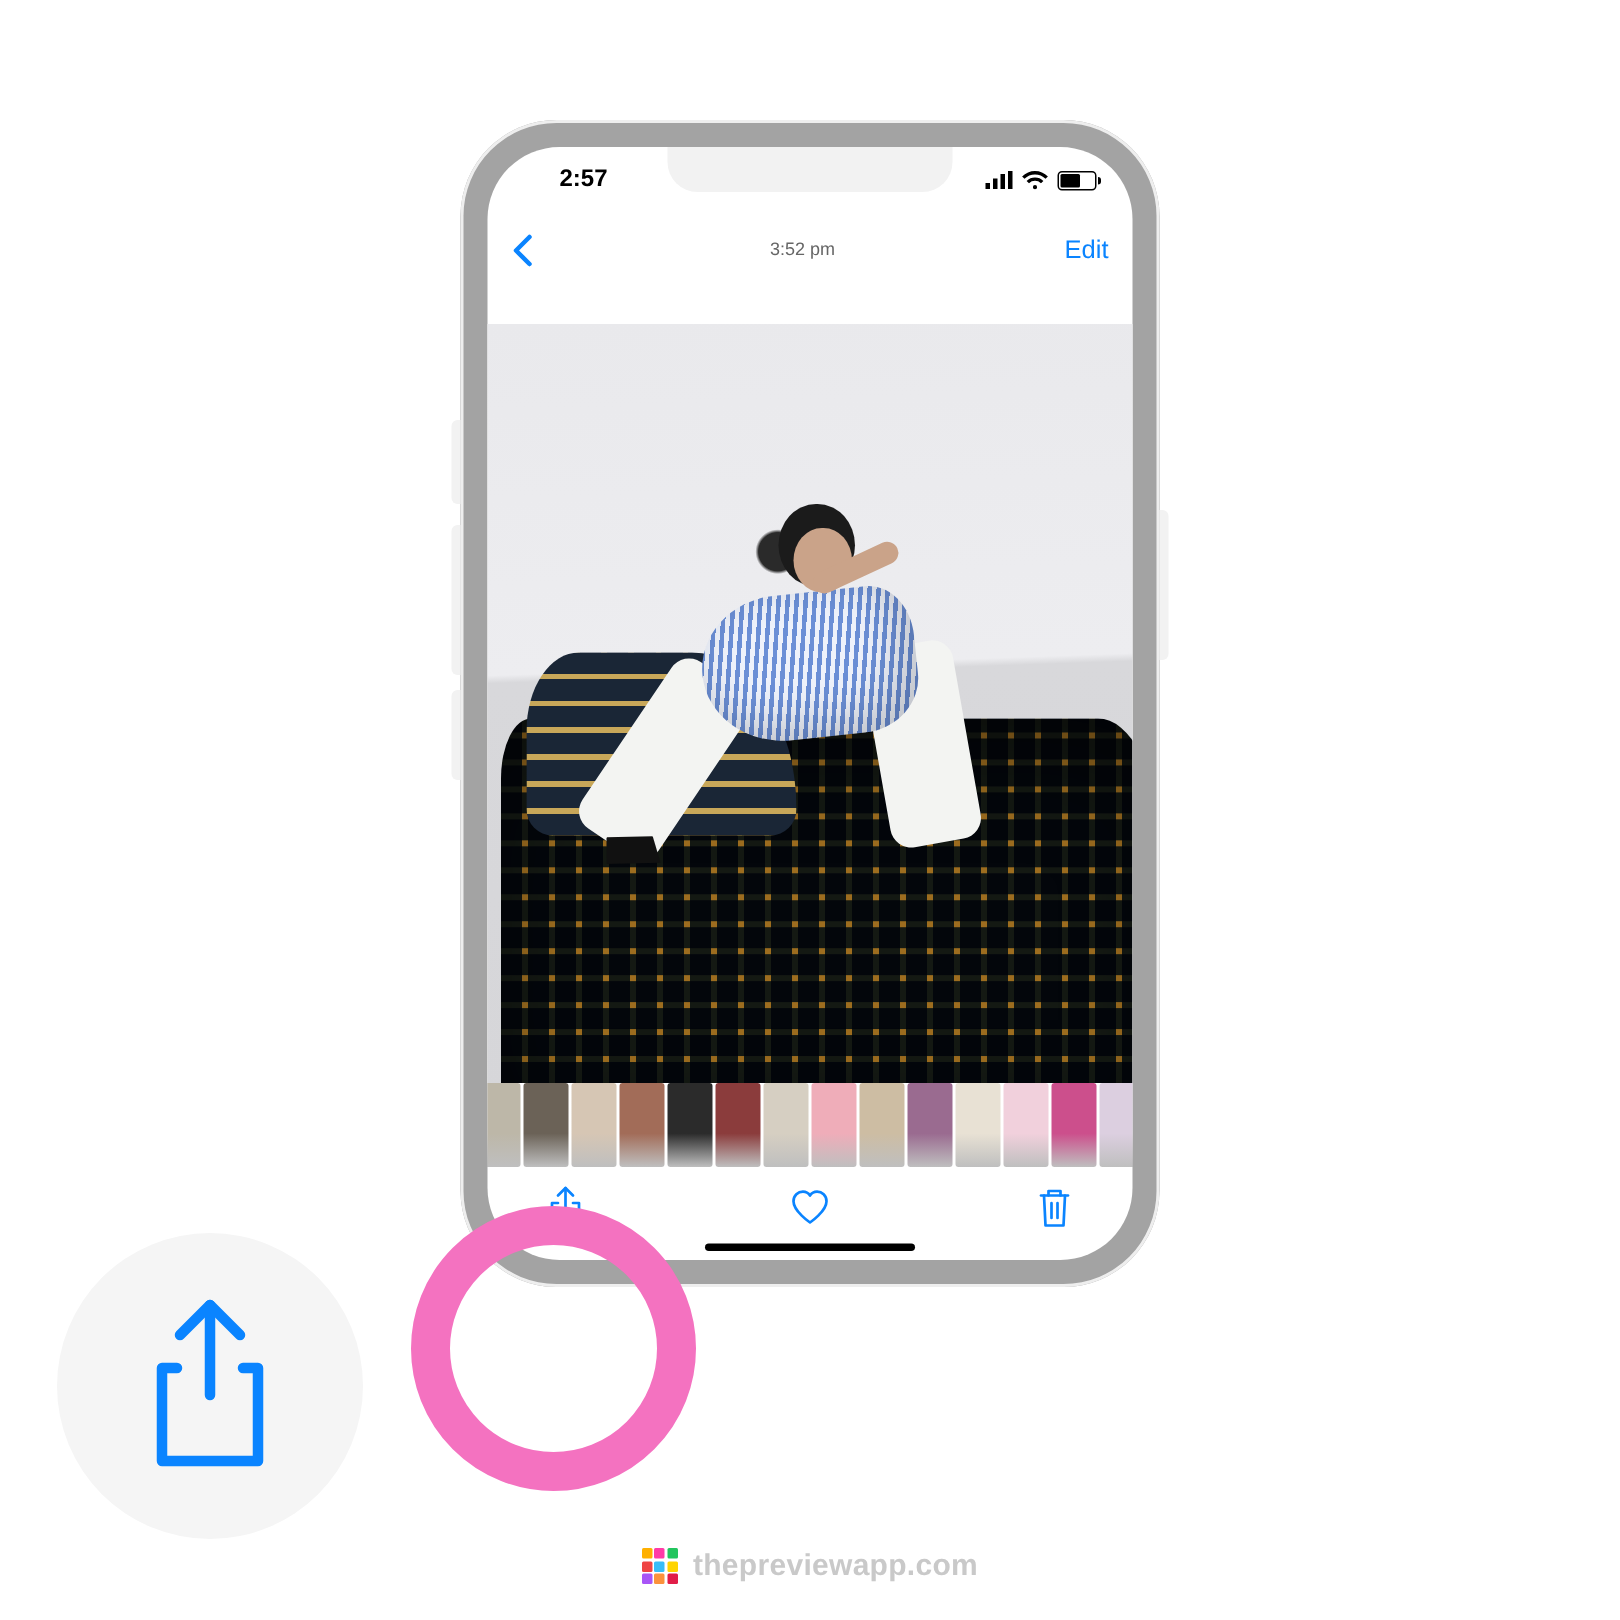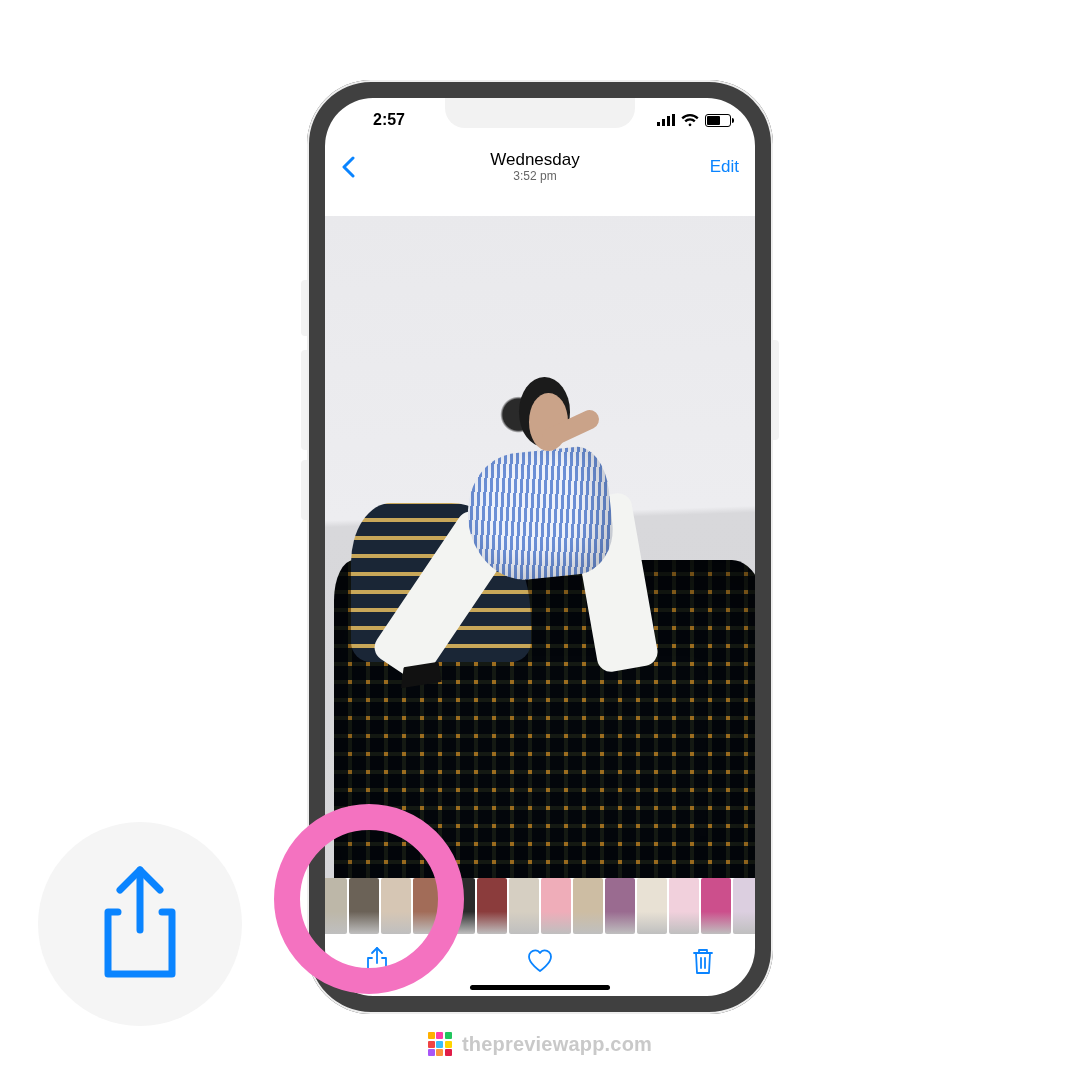--- a/index.html
+++ b/index.html
@@ -11,22 +11,22 @@
     position: relative;
     overflow: hidden;
   }
 
   
   .phone {
     position: absolute;
     left: 307px;
     top: 80px;
     width: 466px;
-    height: 934px;
-    background: #404040;
+    height: 778px;
+    background: #a3a3a3;
     border-radius: 64px;
     box-shadow: 0 0 0 2px #eeeeee inset;
   }
   .phone::before { 
     content: "";
     position: absolute;
     left: -6px;
     top: 200px;
     width: 6px;
     height: 56px;
@@ -263,21 +263,20 @@
       </div>
     </div>
 
     <div class="nav">
       <div class="nav-back">
         <svg width="14" height="22" viewBox="0 0 14 22" fill="none" stroke="#0a84ff" stroke-width="3" stroke-linecap="round" stroke-linejoin="round">
             <polyline points="12,2 3,11 12,20"></polyline>
           </svg>
       </div>
       <div class="nav-title">
-        <div class="day">Wednesday</div>
         <div class="time">3:52 pm</div>
       </div>
       <div class="nav-edit">Edit</div>
     </div>
 
     <div class="photo-area">
       <div class="photo-placeholder">
         <div class="couch"></div>
         <div class="person">
           <div class="pants-l"></div>

